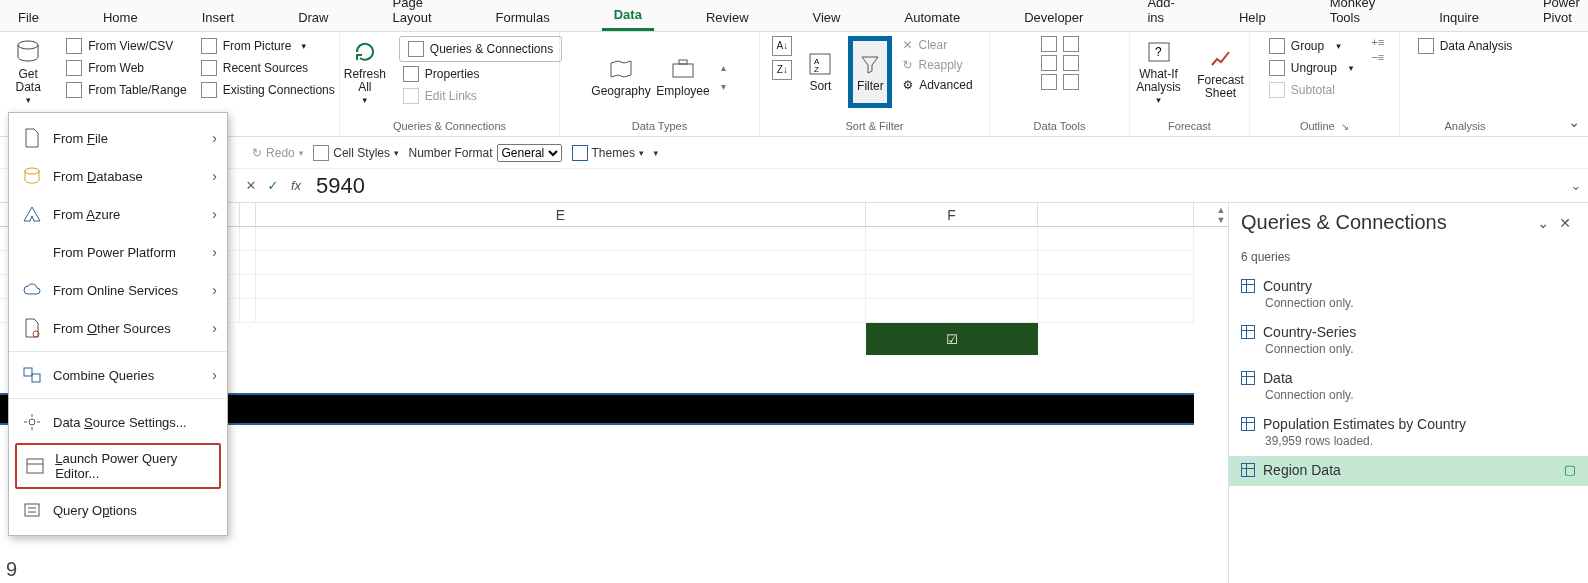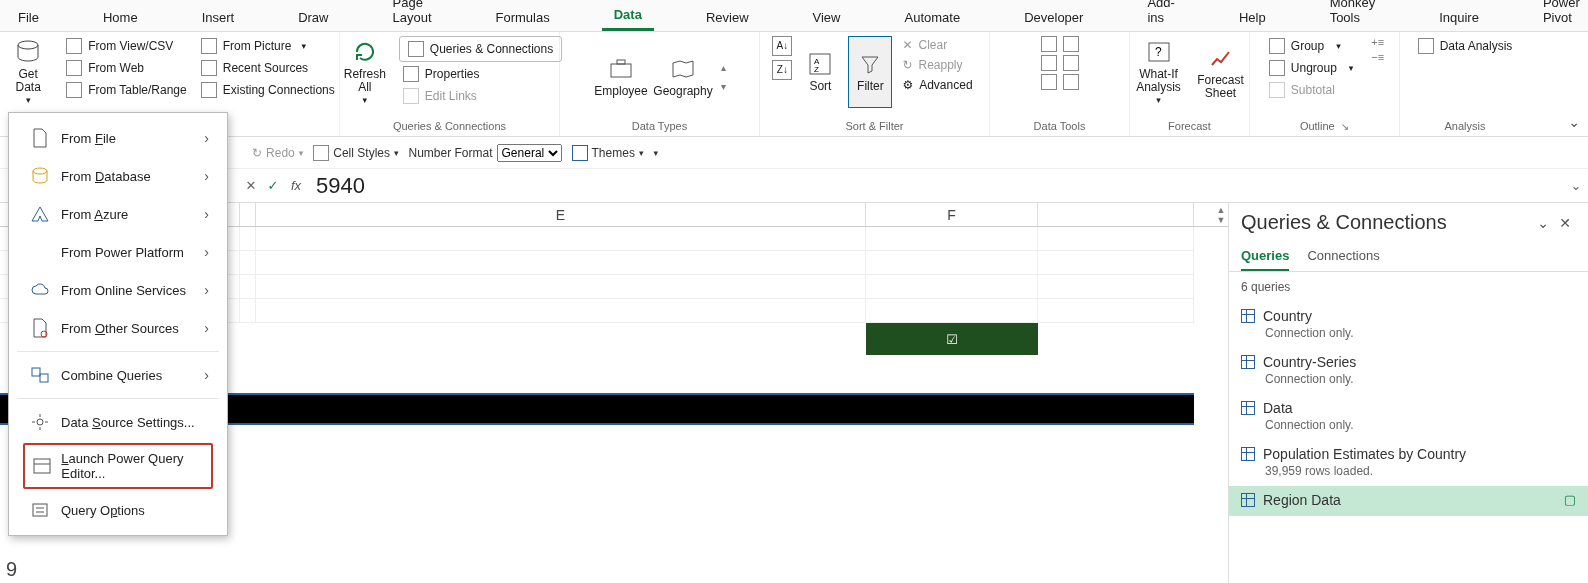--- a/index.html
+++ b/index.html
@@ -51,21 +51,21 @@
   .ch.f{width:172px;}
   .ch.g{width:156px;}
   .grid { position:relative; }
   .gridrow { display:flex; height:24px; }
   .cell { border-right:1px solid #eee; border-bottom:1px solid #eee; }
   .cell.first{width:240px;} .cell.c2{width:16px;} .cell.e{width:610px;} .cell.f{width:172px;} .cell.g{width:156px;}
   .sel-cell { position:absolute; left:866px; top:120px; width:172px; height:32px; background:#1f4e1f; color:#fff; display:flex;align-items:center;justify-content:center;}
   .black-bar { position:absolute; left:0; top:190px; width:1194px; height:32px; background:#000; border-top:2px solid #2a6099; border-bottom:2px solid #2a6099;}
   .rowhead9 { position:absolute; left:0; bottom:0; font-size:20px; color:#444; padding:2px 6px;}
   
-  .getdata-menu { position:absolute; top:112px; left:8px; width:220px; background:#fff; border:1px solid #bbb; box-shadow:2px 3px 8px rgba(0,0,0,0.25); z-index:50; padding:6px 8px;}
+  .getdata-menu { position:absolute; top:112px; left:8px; width:220px; background:#fff; border:1px solid #bbb; box-shadow:2px 3px 8px rgba(0,0,0,0.25); z-index:50; padding:6px 0;}
   .gd-item { display:flex; align-items:center; gap:10px; padding:8px 12px; font-size:13px; color:#222; position:relative;}
   .gd-item .gic{ width:22px; height:22px; display:flex;align-items:center;justify-content:center; color:#2a6099;}
   .gd-item .arrow{ position:absolute; right:10px; font-size:14px; color:#555;}
   .gd-item.highlight{ border:2px solid #c0392b; border-radius:2px; margin:2px 6px; padding:6px 8px;}
   .gd-sep{ height:1px; background:#e5e5e5; margin:4px 0;}
   .underline-key{ text-decoration:underline;}
   
   .panel { width:360px; border-left:1px solid #ddd; display:flex; flex-direction:column; }
   .panel-head { display:flex; align-items:center; padding:8px 12px; font-size:20px; color:#333;}
   .panel-head .sp{flex:1;}
@@ -196,33 +196,33 @@
       </div>
     </div>
     <div class="label">Queries &amp; Connections</div>
   </div>
 
   <div class="rgroup" style="width:200px">
     <div class="body" style="align-items:center">
       <div class="vbtn">
         <span class="ic">
             <svg width="26" height="22">
+              <path d="M3 5l7-2 6 2 7-2v14l-7 2-6-2-7 2z" fill="none" stroke="#555"></path>
+            </svg>
+          </span>
+        <span>Geography</span>
+      </div>
+      <div class="vbtn">
+        <span class="ic">
+            <svg width="26" height="22">
               <rect x="3" y="6" width="20" height="13" fill="none" stroke="#555"></rect>
               <rect x="9" y="2" width="8" height="4" fill="none" stroke="#555"></rect>
             </svg>
           </span>
         <span>Employee</span>
-      </div>
-      <div class="vbtn">
-        <span class="ic">
-            <svg width="26" height="22">
-              <path d="M3 5l7-2 6 2 7-2v14l-7 2-6-2-7 2z" fill="none" stroke="#555"></path>
-            </svg>
-          </span>
-        <span>Geography</span>
       </div>
       <div class="stack" style="justify-content:center;gap:8px;margin-left:4px">
         <span style="font-size:10px;color:#777">▴</span>
         <span style="font-size:10px;color:#777">▾</span>
       </div>
     </div>
     <div class="label">Data Types</div>
   </div>
 
   <div class="rgroup" style="width:230px">
@@ -234,21 +234,21 @@
       <div class="vbtn" style="width:44px">
         <span class="ic">
             <svg width="24" height="24">
               <rect x="2" y="2" width="20" height="20" fill="none" stroke="#555"></rect>
               <text x="6" y="12" font-size="8">A</text>
               <text x="6" y="20" font-size="8">Z</text>
             </svg>
           </span>
         <span>Sort</span>
       </div>
-      <div class="vbtn" style="width:44px;background:#f0f0f0;border:1px solid #0369a1">
+      <div class="vbtn" style="width:44px;background:#f0f0f0;border:5px solid #0369a1">
         <span class="ic">
             <svg width="22" height="22">
               <path d="M3 4h16l-6 8v6l-4 2v-8z" fill="none" stroke="#555"></path>
             </svg>
           </span>
         <span>Filter</span>
       </div>
       <div class="stack">
         <div class="row-btn disabled">
             <span>✕</span>
@@ -432,24 +432,20 @@
     <div class="rowhead9">9</div>
   </div>
 
   <div class="panel">
     <div class="panel-head">
       <span>Queries &amp; Connections</span>
       <span class="sp"></span>
       <span class="pb">⌄</span>
       <span class="pb">✕</span>
     </div>
-    <div class="panel-tabs">
-      <div class="ptab active">Queries</div>
-      <div class="ptab">Connections</div>
-    </div>
     <div class="panel-info">6 queries</div>
     <div class="qlist">
       <div class="qitem">
         <div class="qname">
             <span class="tbl-ic"></span>
             <span>Country</span>
           </div>
         <div class="qsub">Connection only.</div>
       </div>
       <div class="qitem">

